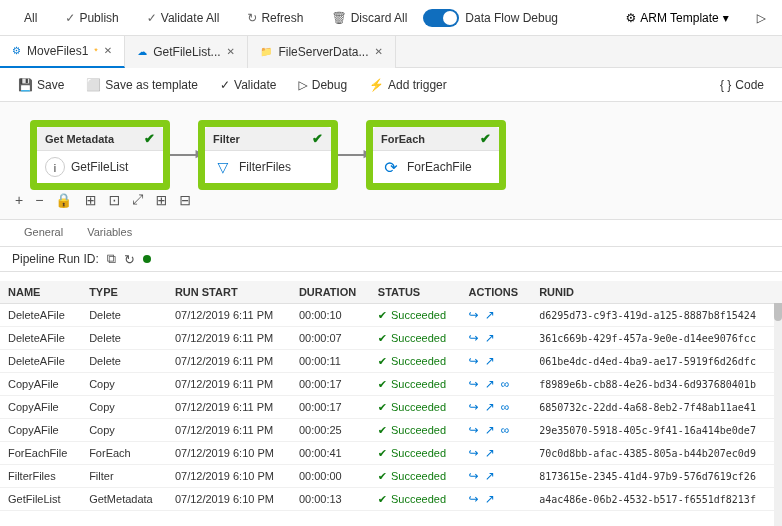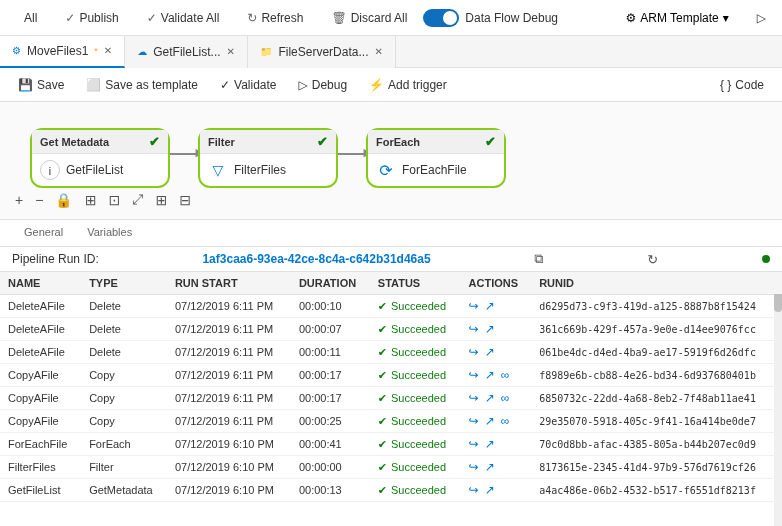--- a/index.html
+++ b/index.html
@@ -57,22 +57,22 @@
       position: absolute; bottom: 8px; left: 12px;
       display: flex; gap: 6px; align-items: center;
     }
     .canvas-tool { cursor: pointer; padding: 3px; border: none; background: transparent; font-size: 14px; color: #555; }
 
     
     .nodes-container {
       display: flex; align-items: center; padding: 18px 30px; gap: 0;
     }
     .node {
-      border: 2px solid #84cc16; background: #fff; border-radius: 12px;
-      min-width: 140px; position: relative; margin-top: 8px;
+      border: 7px solid #84cc16; background: #fff; border-radius: 4px;
+      min-width: 140px; position: relative;
     }
     .node-header {
       background: #f0f0f0; padding: 4px 8px; font-size: 11px; font-weight: 600;
       display: flex; justify-content: space-between; align-items: center;
       border-bottom: 1px solid #e0e0e0; border-radius: 4px 4px 0 0;
     }
     .node-body { padding: 6px 8px; display: flex; align-items: center; gap: 6px; font-size: 12px; }
     .node-icon { width: 20px; height: 20px; display: flex; align-items: center; justify-content: center; font-size: 14px; }
     .success-badge { color: #107c10; font-size: 13px; }
     .connector {
@@ -83,21 +83,21 @@
 
     
     .output-panel { flex: 1; display: flex; flex-direction: column; overflow: hidden; }
 
     .panel-tabs { display: flex; border-bottom: 1px solid #e0e0e0; background: #fff; padding: 0 12px; }
     .panel-tab { padding: 6px 12px; cursor: pointer; font-size: 11px; color: #666; border-bottom: 2px solid transparent; }
     .panel-tab.active { color: #0078d4; border-bottom-color: #0078d4; font-weight: 600; }
 
     .pipeline-run-bar {
       display: flex; align-items: center; padding: 4px 12px; background: #fff;
-      border-bottom: 1px solid #e0e0e0; font-size: 12px; gap: 8px; justify-content: space-between;
+      border-bottom: 1px solid #e0e0e0; font-size: 12px; gap: 8px;
     }
     .run-id { font-weight: 600; color: #0078d4; }
     .run-icon { cursor: pointer; color: #555; }
 
     .table-container { overflow-y: auto; flex: 1; }
     table { width: 100%; border-collapse: collapse; font-size: 11px; }
     thead th {
       background: #f5f5f5; padding: 5px 8px; text-align: left;
       border-bottom: 1px solid #e0e0e0; font-weight: 600; font-size: 11px;
       color: #333; position: sticky; top: 0; z-index: 1;
@@ -257,27 +257,26 @@
   </div>
 
   <div class="output-panel">
     <div class="panel-tabs">
       <div class="panel-tab">General</div>
       <div class="panel-tab">Variables</div>
     </div>
 
     <div class="pipeline-run-bar">
       <span>Pipeline Run ID:</span>
-      <span class="run-id">1af3caa6-93ea-42ce-8c4a-c642b31d46a5</span>
       <span class="run-icon" style="font-size:13px;">⧉</span>
       <span class="run-icon" style="font-size:13px;">↻</span>
       <span style="width:8px; height:8px; background:#107c10; border-radius:50%; display:inline-block;"></span>
     </div>
 
-    <div class="table-container" style="position:relative;">
+    <div class="table-container" style="position:relative;margin-top:9px;">
       <table>
         <thead>
           <tr>
             <th>NAME</th>
             <th>TYPE</th>
             <th>RUN START</th>
             <th>DURATION</th>
             <th>STATUS</th>
             <th>ACTIONS</th>
             <th>RUNID</th>

